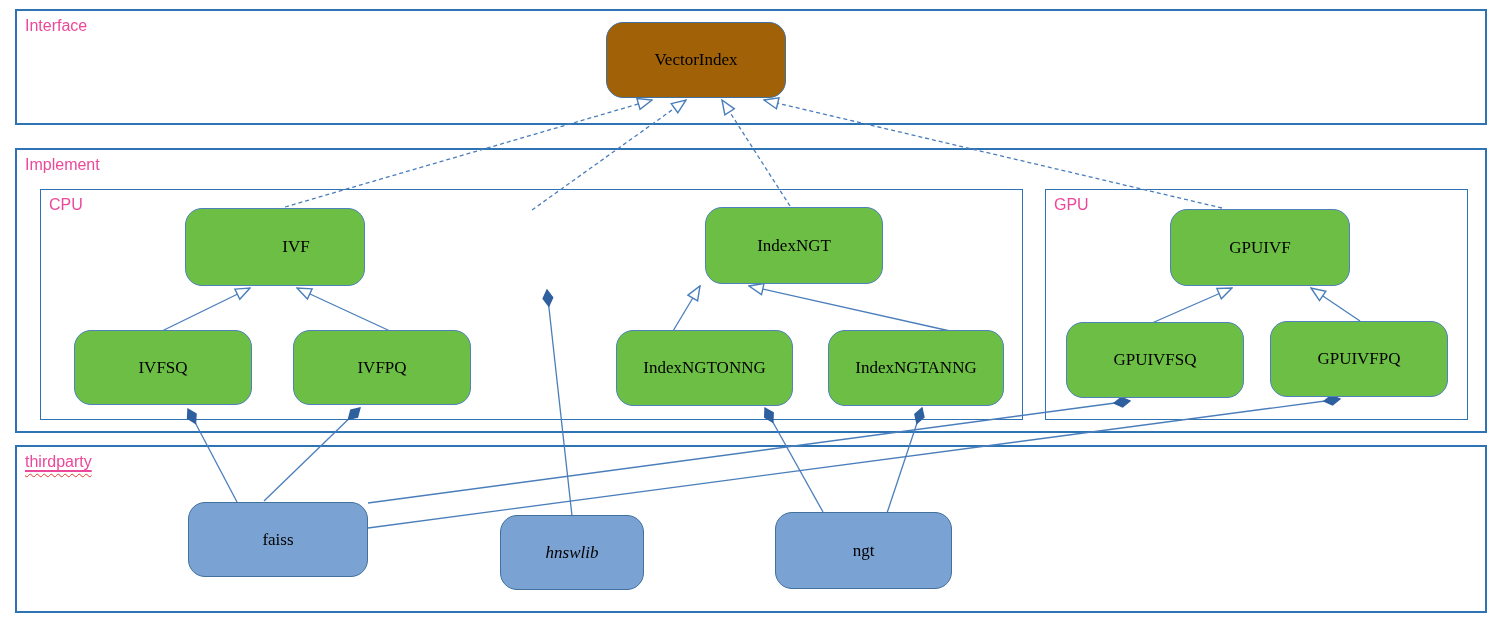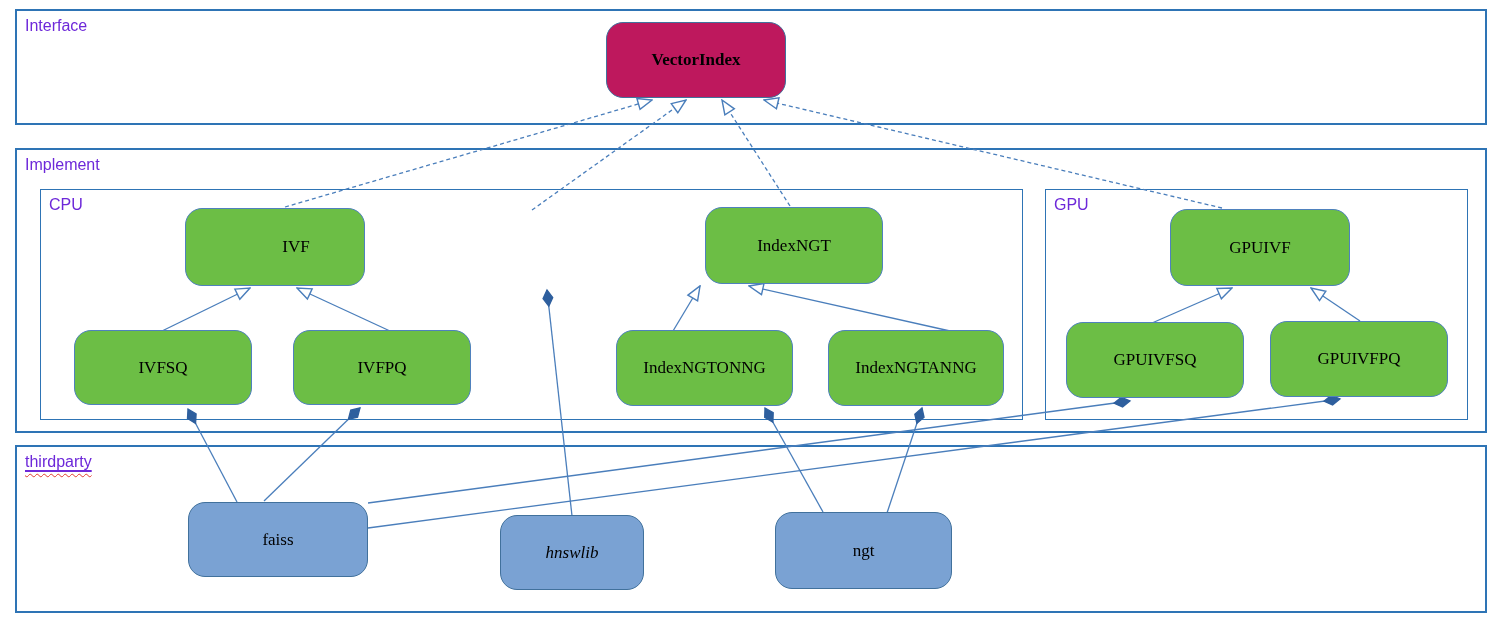--- a/index.html
+++ b/index.html
@@ -13,21 +13,21 @@
   .section{
     position:absolute;
     border:2px solid #2e74b5;
     background:transparent;
     box-sizing:border-box;
   }
   .section-label{
     position:absolute;
     left:8px;top:6px;
     font-size:16px;
-    color:#6d28d9;
+    color:#ec4899;
     font-family:"Liberation Sans", sans-serif;
   }
   #sec-interface{left:15px;top:9px;width:1472px;height:116px;}
   #sec-implement{left:15px;top:148px;width:1472px;height:285px;}
   #sec-cpu{left:40px;top:189px;width:983px;height:231px;border-width:1.5px;}
   #sec-gpu{left:1045px;top:189px;width:423px;height:231px;border-width:1.5px;}
   #sec-thirdparty{left:15px;top:445px;width:1472px;height:168px;}
   .underline-solid{text-decoration:underline;text-decoration-thickness:1.5px;text-underline-offset:3px;}
   .underline-wavy{text-decoration:underline wavy #e03c31;text-decoration-thickness:1px;text-underline-offset:6px;}
 
@@ -38,21 +38,21 @@
     box-sizing:border-box;
     border:1.5px solid #4f81bd;
     border-radius:17px;
     display:flex;align-items:center;justify-content:center;
     font-family:"Liberation Serif", serif;
     font-size:17px;
     color:#000;
     text-align:center;
   }
   .node-green{background:#6cbe45;}
-  .node-pink{background:#be185d;border-color:#41719c;font-weight:bold;}
+  .node-pink{background:#a16207;border-color:#41719c;}
   .node-blue{background:#7aa2d3;border-color:#41719c;}
 
   #n-vectorindex{left:606px;top:22px;width:180px;height:76px;}
   #n-ivf{left:185px;top:208px;width:180px;height:78px;padding-left:42px;}
   #n-indexhnsw{left:457px;top:211px;width:178px;height:77px;}
   #n-indexngt{left:705px;top:207px;width:178px;height:77px;}
   #n-ivfsq{left:74px;top:330px;width:178px;height:75px;}
   #n-ivfpq{left:293px;top:330px;width:178px;height:75px;}
   #n-indexngtonng{left:616px;top:330px;width:177px;height:76px;}
   #n-indexngtanng{left:828px;top:330px;width:176px;height:76px;}

